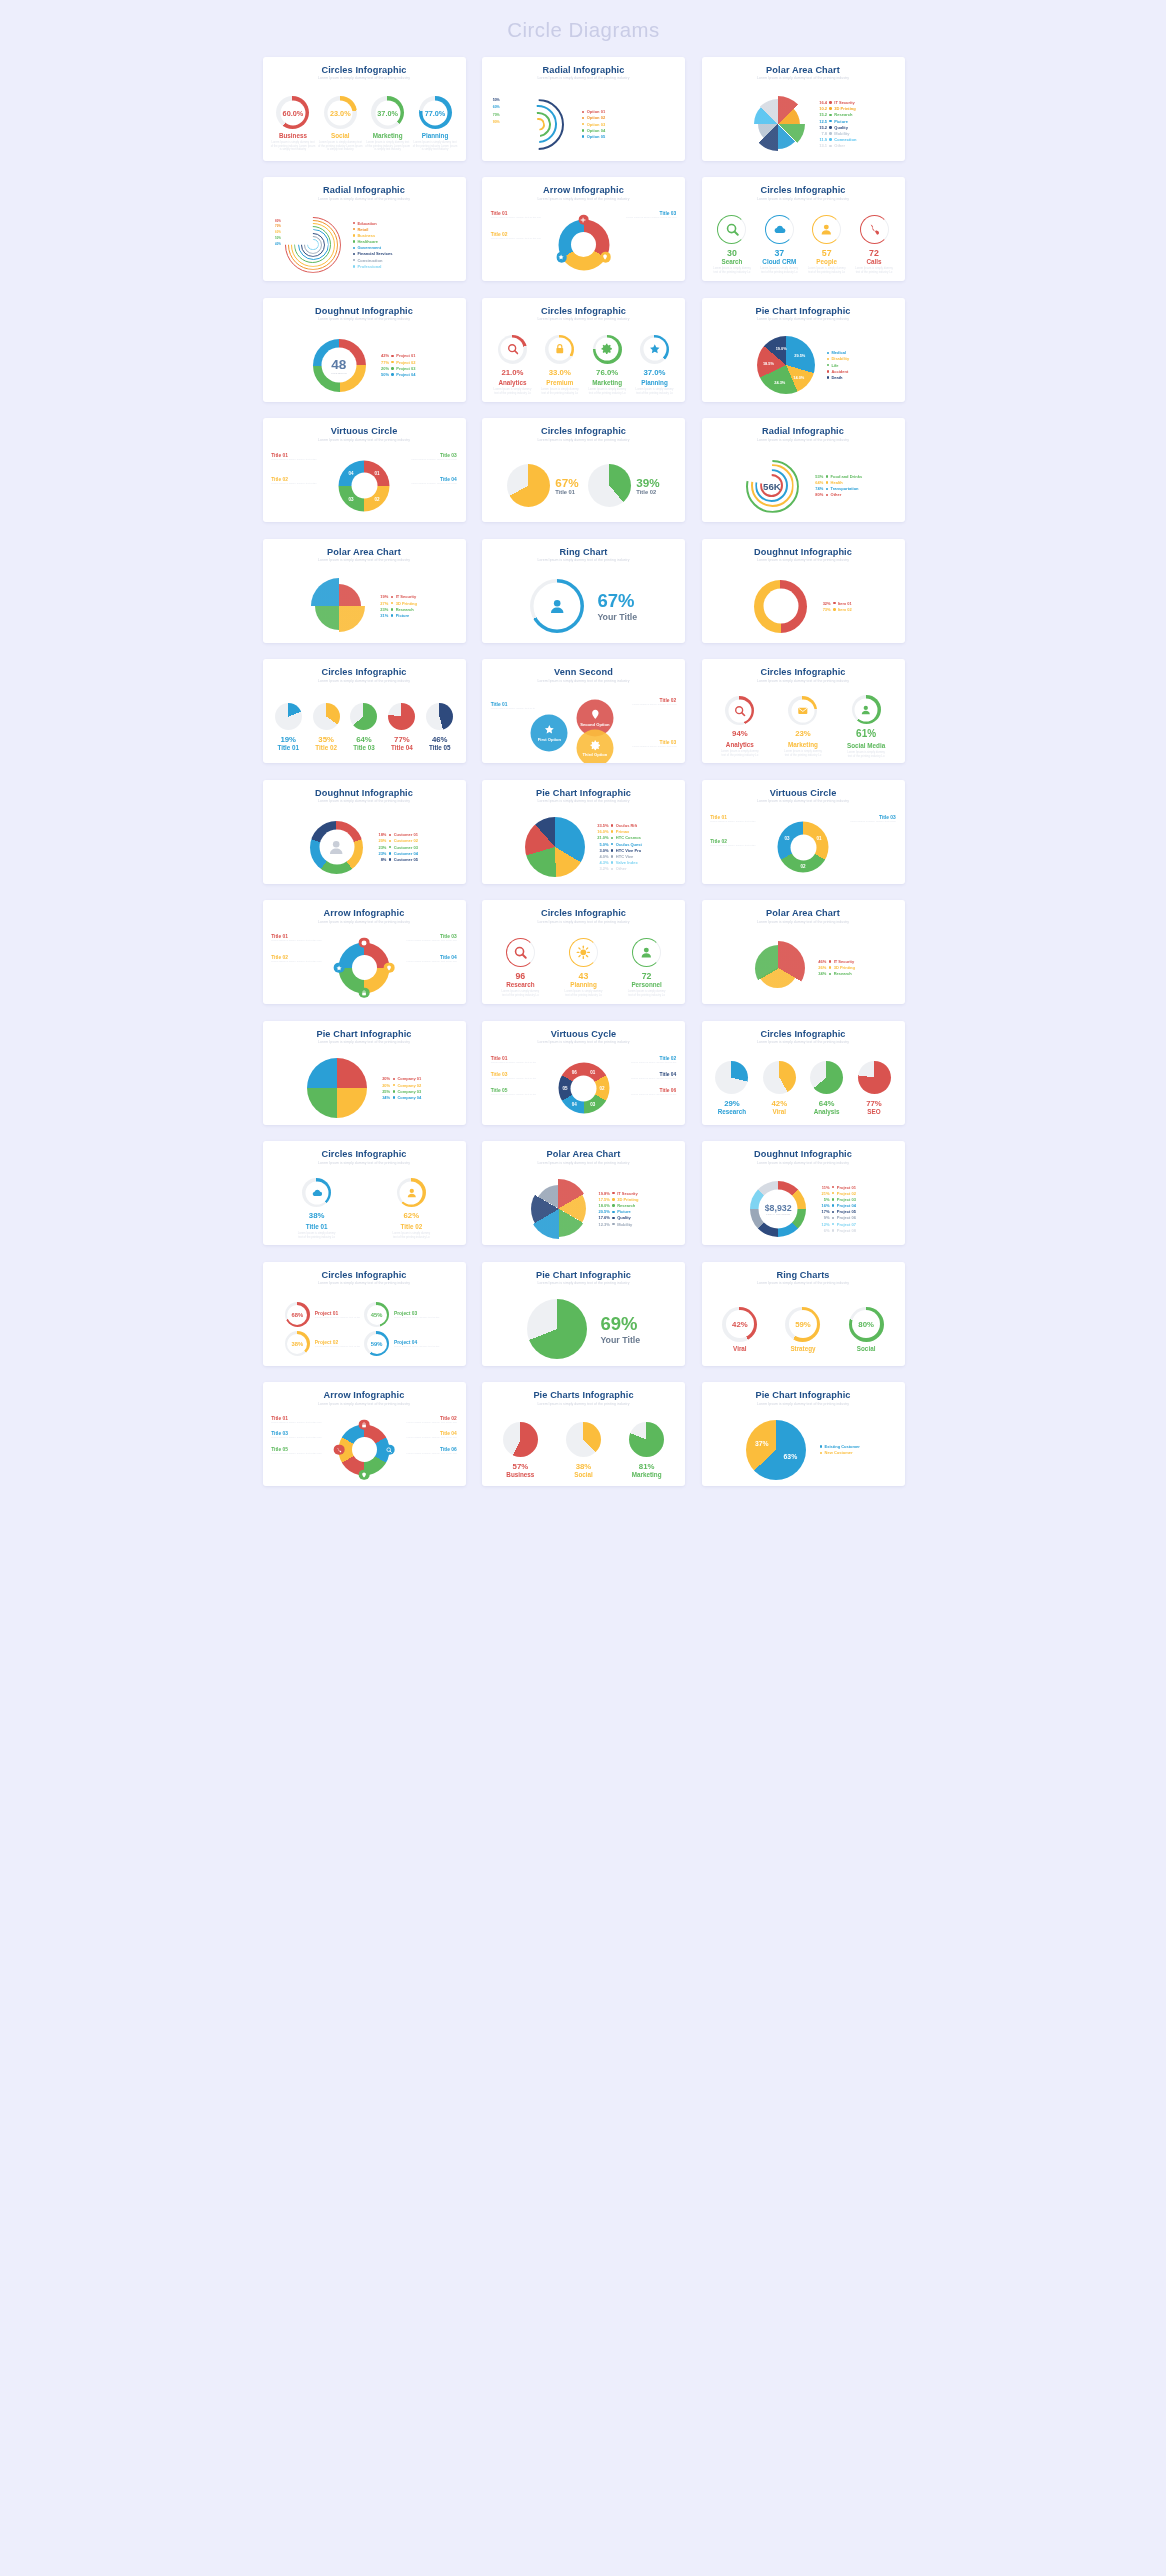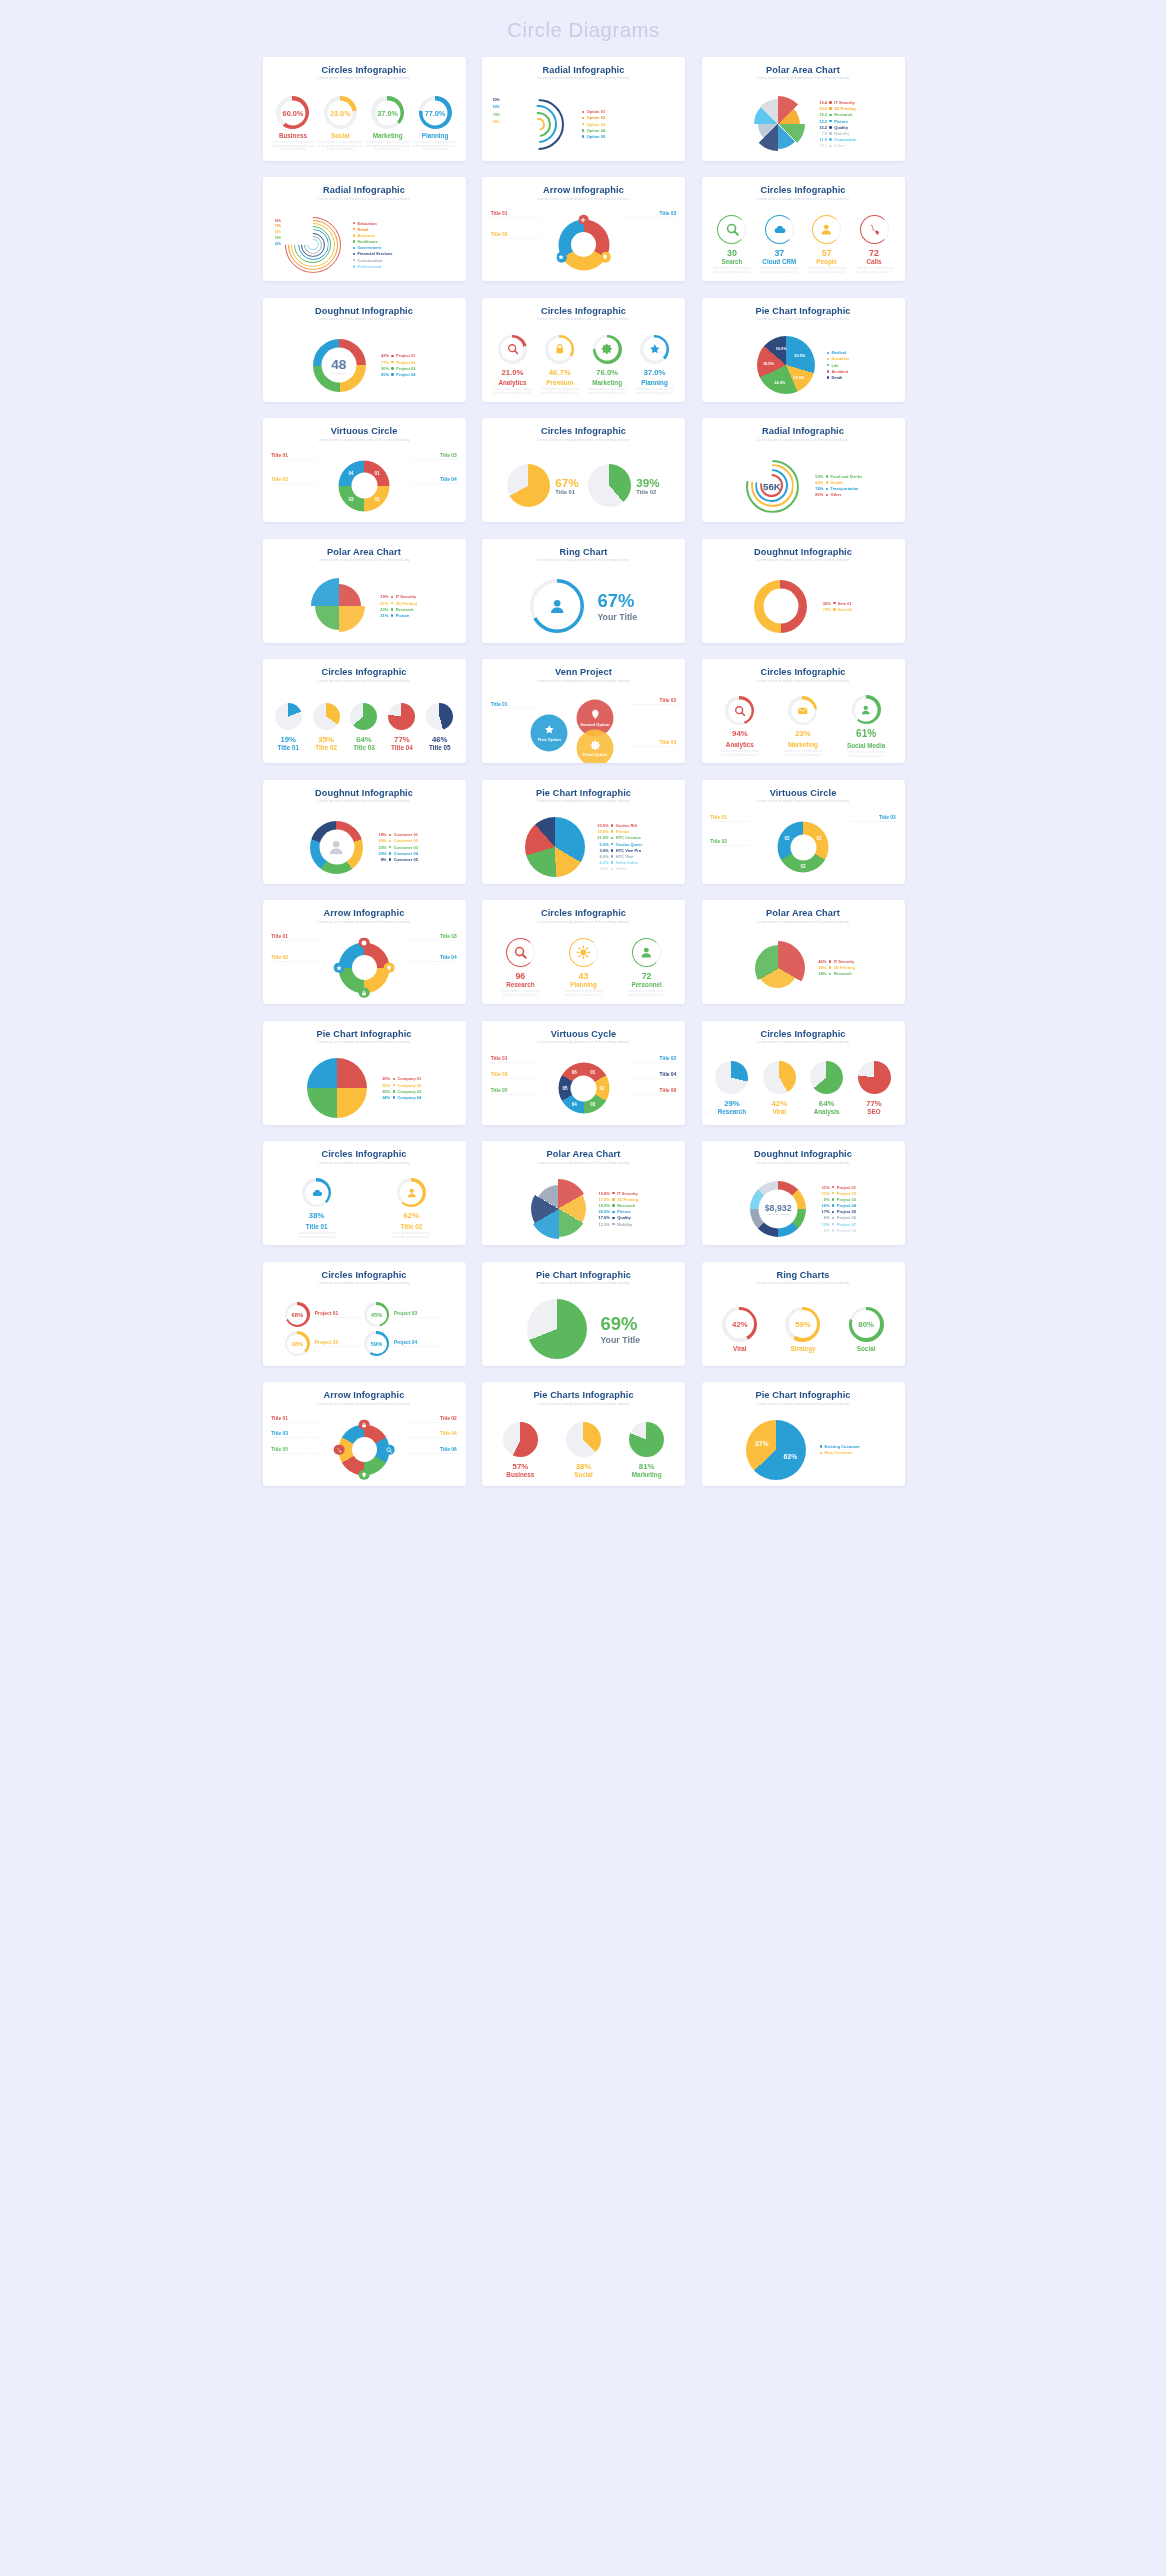--- a/index.html
+++ b/index.html
@@ -440,21 +440,21 @@
           </div>
           <div class="col">
             <div class="ring" style="width:29px;height:29px;background:conic-gradient(#fbbd3c 0deg 118.8deg, #eef0f3 118.8deg 360deg);">
               <div class="hole" style="width:23px;height:23px;">
                 <svg class="icn" width="12.6" height="12.6" viewBox="0 0 20 20">
                   <rect x="4.6" y="8.6" width="10.8" height="8.4" rx="1.4" fill="#fbbd3c"></rect>
                   <path d="M6.8 8.6V6.5a3.2 3.2 0 0 1 6.4 0v2.1" fill="none" stroke="#fbbd3c" stroke-width="1.9"></path>
                 </svg>
               </div>
             </div>
-            <div class="big" style="font-size:7.8px;color:#fbbd3c;margin-top:3.9px">46.7%</div>
+            <div class="big" style="font-size:7.8px;color:#fbbd3c;margin-top:3.9px">33.0%</div>
             <div class="lbl" style="color:#fbbd3c">Premium</div>
             <div class="lorem w">Lorem Ipsum is simply dummy text of the printing industry Lo</div>
           </div>
           <div class="col">
             <div class="ring" style="width:29px;height:29px;background:conic-gradient(#5cb85c 0deg 273.6deg, #eef0f3 273.6deg 360deg);">
               <div class="hole" style="width:23px;height:23px;">
                 <svg class="icn" width="12.6" height="12.6" viewBox="0 0 20 20">
                   <path d="M10 6.4A3.6 3.6 0 1 0 10 13.6 3.6 3.6 0 0 0 10 6.4zm8 4.7v-2.2l-2.1-.4a6 6 0 0 0-.7-1.7l1.2-1.8-1.6-1.6-1.8 1.2a6 6 0 0 0-1.7-.7L11 1.8H8.8l-.4 2.1a6 6 0 0 0-1.7.7L4.9 3.4 3.3 5l1.2 1.8a6 6 0 0 0-.7 1.7l-2.1.4v2.2l2.1.4a6 6 0 0 0 .7 1.7l-1.2 1.8 1.6 1.6 1.8-1.2a6 6 0 0 0 1.7.7l.4 2.1H11l.4-2.1a6 6 0 0 0 1.7-.7l1.8 1.2 1.6-1.6-1.2-1.8a6 6 0 0 0 .7-1.7z" fill="#5cb85c"></path>
                 </svg>
               </div>
@@ -720,21 +720,21 @@
           </div>
           <div class="col">
             <div class="pie" style="width:27px;height:27px;background:conic-gradient(#2e4a7d 0deg 165.6deg,#eef0f3 165.6deg 360deg);"></div>
             <div class="big" style="font-size:7.8px;color:#2e4a7d;margin-top:4.9px">46%</div>
             <div class="lbl" style="color:#2e4a7d;margin-top:0">Title 05</div>
           </div>
         </div>
       </div>
     </div>
     <div class="card">
-      <div class="c-title">Venn Project</div>
+      <div class="c-title">Venn Second</div>
       <div class="c-sub">Lorem Ipsum is simply dummy text of the printing industry</div>
       <div class="body">
         <div style="position:relative;height:100%">
           <div style="position:absolute;left:32%;top:58%;transform:translate(-50%,-50%);width:37px;height:37px;border-radius:50%;background:#2a9fd6;opacity:.9;display:flex;flex-direction:column;align-items:center;justify-content:center;gap:1px">
             <svg class="icn" width="11.7" height="11.7" viewBox="0 0 20 20">
               <path d="M10 2.6l2.3 4.9 5.2.7-3.8 3.6 1 5.2L10 14.6 5.3 17l1-5.2L2.5 8.2l5.2-.7z" fill="#fff"></path>
             </svg>
             <span style="font-size:4.1px;font-weight:bold;color:#fff">First Option</span>
           </div>
           <div style="position:absolute;left:56%;top:38%;transform:translate(-50%,-50%);width:37px;height:37px;border-radius:50%;background:#d9534f;opacity:.9;display:flex;flex-direction:column;align-items:center;justify-content:center;gap:1px">

